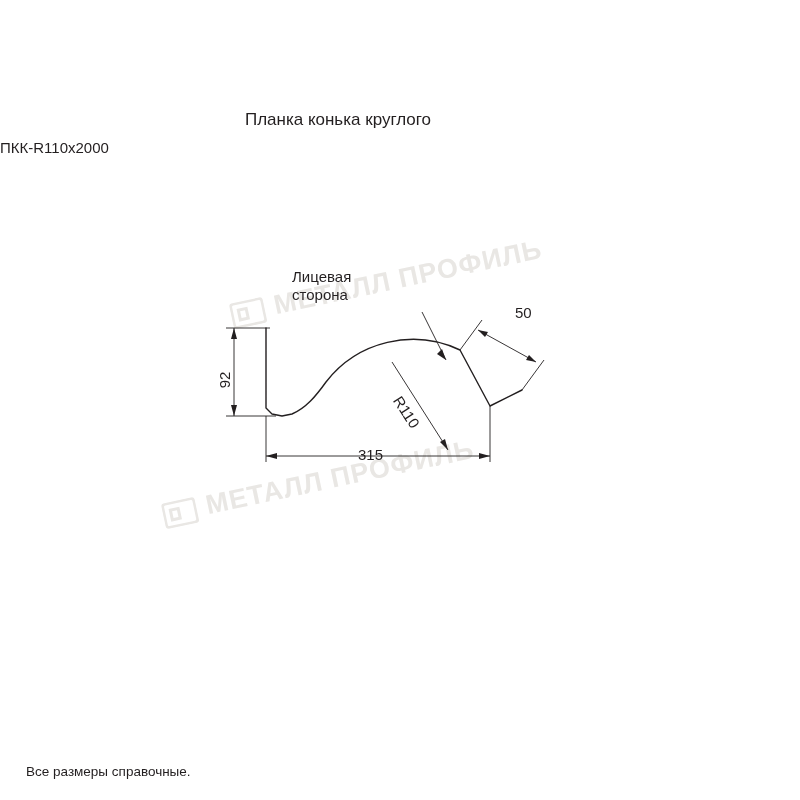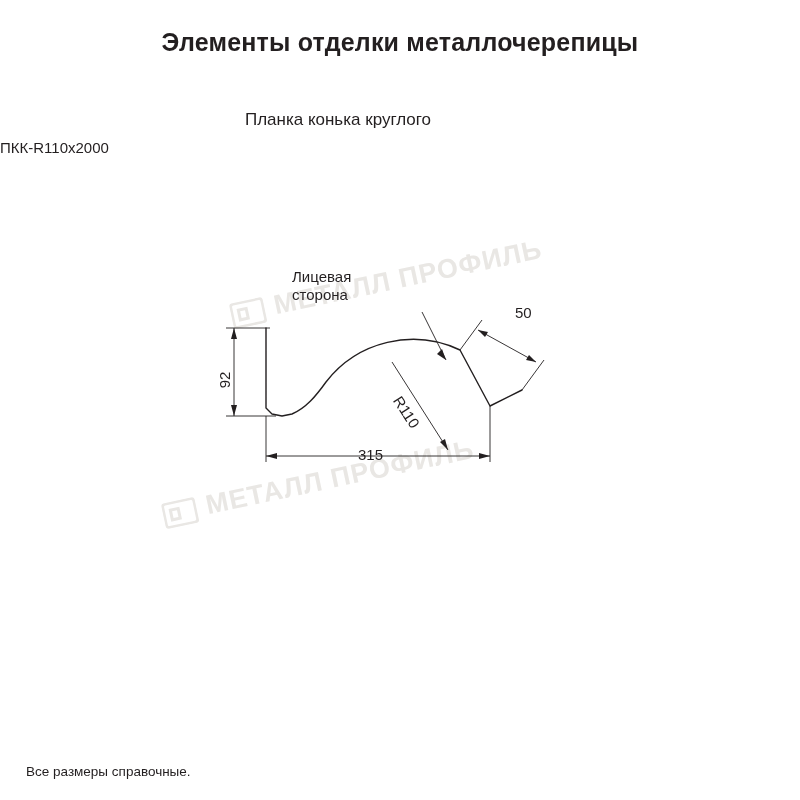--- a/index.html
+++ b/index.html
@@ -89,21 +89,20 @@
     display: inline-block;
     vertical-align: middle;
     margin-right: 10px;
   }
 </style>
 </head>
 <body>
 
 <div class="page">
 
-  <div class="title">Элементы отделки металлочерепицы</div>
   <div class="subtitle">Планка конька круглого</div>
   <div class="code">ПКК-R110x2000</div>
 
   <div class="wm wm1">
     <span class="wm-logo">
       <svg width="34" height="26" viewBox="0 0 34 26">
         <rect x="1" y="1" width="32" height="24" rx="3" fill="none" stroke="#e9e7e4" stroke-width="3"></rect>
         <rect x="8" y="8" width="8" height="10" fill="none" stroke="#e9e7e4" stroke-width="3"></rect>
       </svg>
     </span><span>МЕТАЛЛ ПРОФИЛЬ</span>

